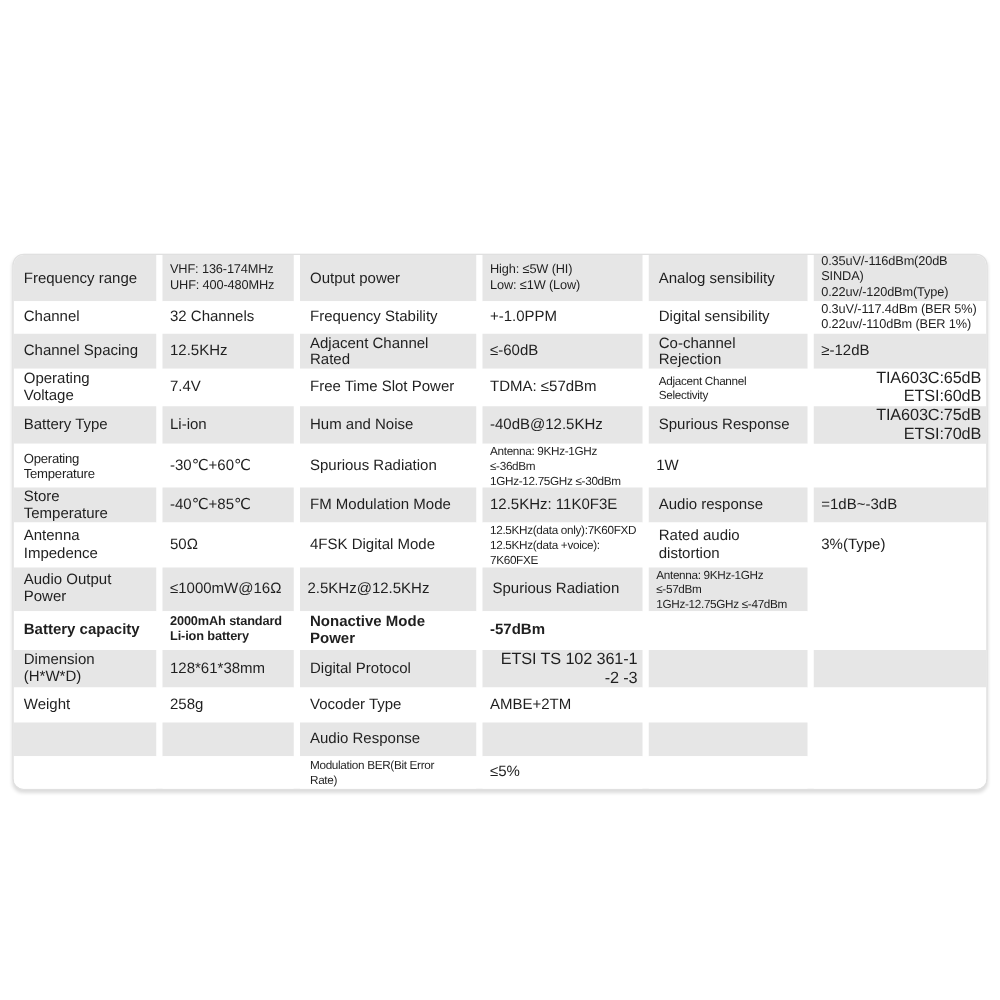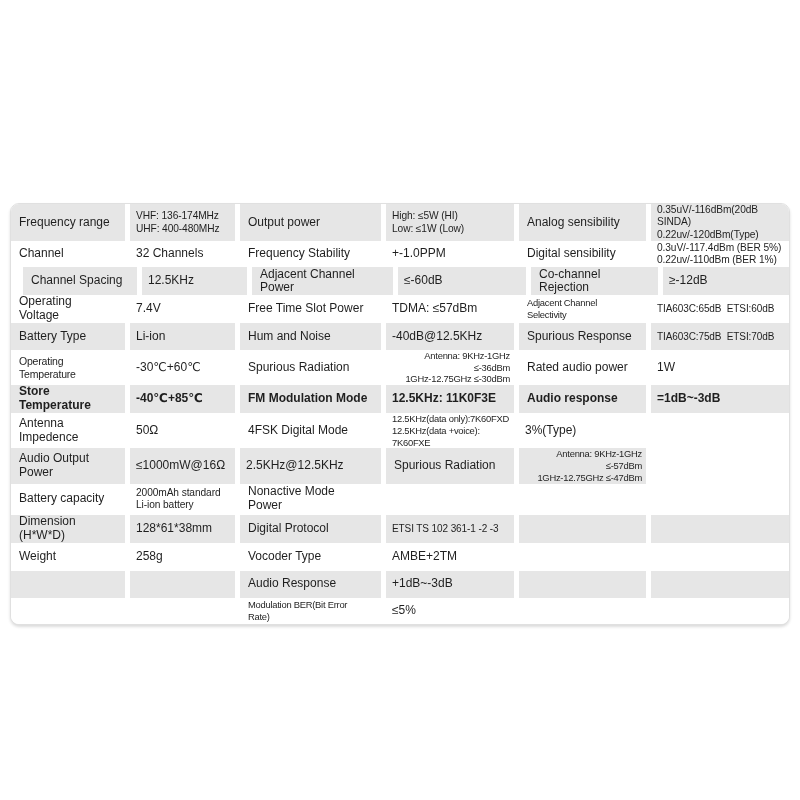--- a/index.html
+++ b/index.html
@@ -31,22 +31,22 @@
   }
   .row.shade .cell{background:var(--shade,#e6e6e6);}
   .cell.label{padding-left:8px;padding-right:11px;font-size:12px;}
   .cell.value{padding-left:6px;padding-right:4px;font-size:12px;}
   .cell .txt{white-space:pre-wrap;line-height:1.15;width:100%;}
   .cell.multi{font-size:10.2px;letter-spacing:-0.1px;}
   .cell.multi .txt{line-height:1.22;}
   .cell.sm{font-size:10.5px;letter-spacing:-0.2px;}
   .cell.xs{font-size:9.4px;letter-spacing:-0.25px;}
   .cell.xs .txt{line-height:1.25;}
-  .cell.tight{font-size:10px;letter-spacing:-0.1px;}
-  .cell.alr .txt{text-align:right;}
+  .cell.tight{font-size:13px;letter-spacing:-0.1px;text-align:right;}
+  .cell.alr .txt{text-align:left;}
 </style>
 </head>
 <body style="--page-bg: #ffffff; --shade: #e6e6e6; --row-white: #ffffff; --text: #1f1f1f; --tbl-border: #e0e0e0;">
 
 <div class="spec-table">
     <div class="row shade" style="min-height: 29px;">
       <div class="cell label">
         <span class="txt">Frequency range</span>
       </div>
       <div class="cell value multi">
@@ -82,29 +82,29 @@
         <span class="txt">+-1.0PPM</span>
       </div>
       <div class="cell label">
         <span class="txt">Digital sensibility</span>
       </div>
       <div class="cell value multi">
         <span class="txt">0.3uV/-117.4dBm (BER 5%)
 0.22uv/-110dBm (BER 1%)</span>
       </div>
     </div>
-    <div class="row shade" style="min-height: 28px; margin-left: 12px;">
+    <div class="row shade" style="min-height: 28px;">
       <div class="cell label">
         <span class="txt">Channel Spacing</span>
       </div>
       <div class="cell value">
         <span class="txt">12.5KHz</span>
       </div>
       <div class="cell label">
-        <span class="txt">Adjacent Channel Power</span>
+        <span class="txt">Adjacent Channel Rated</span>
       </div>
       <div class="cell value">
         <span class="txt">≤-60dB</span>
       </div>
       <div class="cell label">
         <span class="txt">Co-channel Rejection</span>
       </div>
       <div class="cell value">
         <span class="txt">≥-12dB</span>
       </div>
@@ -156,28 +156,25 @@
       <div class="cell value">
         <span class="txt">-30℃+60℃</span>
       </div>
       <div class="cell label">
         <span class="txt">Spurious Radiation</span>
       </div>
       <div class="cell value xs alr">
         <span class="txt">Antenna: 9KHz-1GHz    ≤-36dBm
 1GHz-12.75GHz ≤-30dBm</span>
       </div>
-      <div class="cell label">
-        <span class="txt">Rated audio power</span>
-      </div>
       <div class="cell value">
         <span class="txt">1W</span>
       </div>
     </div>
-    <div class="row shade" style="min-height: 28px; font-weight: bold;">
+    <div class="row shade" style="min-height: 28px;">
       <div class="cell label">
         <span class="txt">Store Temperature</span>
       </div>
       <div class="cell value">
         <span class="txt">-40℃+85℃</span>
       </div>
       <div class="cell label">
         <span class="txt">FM Modulation Mode</span>
       </div>
       <div class="cell value">
@@ -197,20 +194,23 @@
       <div class="cell value">
         <span class="txt">50Ω</span>
       </div>
       <div class="cell label">
         <span class="txt">4FSK Digital Mode</span>
       </div>
       <div class="cell value xs">
         <span class="txt">12.5KHz(data only):7K60FXD
 12.5KHz(data +voice): 7K60FXE</span>
       </div>
+      <div class="cell label">
+        <span class="txt">Rated audio distortion</span>
+      </div>
       <div class="cell value">
         <span class="txt">3%(Type)</span>
       </div>
     </div>
     <div class="row shade" style="min-height: 28px;">
       <div class="cell label">
         <span class="txt">Audio Output Power</span>
       </div>
       <div class="cell value">
         <span class="txt">≤1000mW@16Ω</span>
@@ -219,31 +219,34 @@
         <span class="txt">2.5KHz@12.5KHz</span>
       </div>
       <div class="cell label">
         <span class="txt">Spurious Radiation</span>
       </div>
       <div class="cell value xs alr">
         <span class="txt">Antenna: 9KHz-1GHz    ≤-57dBm
 1GHz-12.75GHz ≤-47dBm</span>
       </div>
     </div>
-    <div class="row" style="min-height: 31px;">
+    <div class="row" style="min-height: 31px; font-weight: bold;">
       <div class="cell label">
         <span class="txt">Battery capacity</span>
       </div>
       <div class="cell value multi">
         <span class="txt">2000mAh standard
 Li-ion battery</span>
       </div>
       <div class="cell label">
         <span class="txt">Nonactive Mode Power</span>
       </div>
+      <div class="cell value">
+        <span class="txt">-57dBm</span>
+      </div>
       <div class="cell label">
         <span class="txt"></span>
       </div>
       <div class="cell value">
         <span class="txt"></span>
       </div>
     </div>
     <div class="row shade" style="min-height: 28px;">
       <div class="cell label">
         <span class="txt">Dimension (H*W*D)</span>
@@ -286,23 +289,20 @@
     </div>
     <div class="row shade" style="min-height: 27px;">
       <div class="cell label">
         <span class="txt"></span>
       </div>
       <div class="cell value">
         <span class="txt"></span>
       </div>
       <div class="cell label">
         <span class="txt">Audio Response</span>
-      </div>
-      <div class="cell value">
-        <span class="txt">+1dB~-3dB</span>
       </div>
       <div class="cell label">
         <span class="txt"></span>
       </div>
       <div class="cell value">
         <span class="txt"></span>
       </div>
     </div>
     <div class="row" style="min-height: 26px;">
       <div class="cell label">

